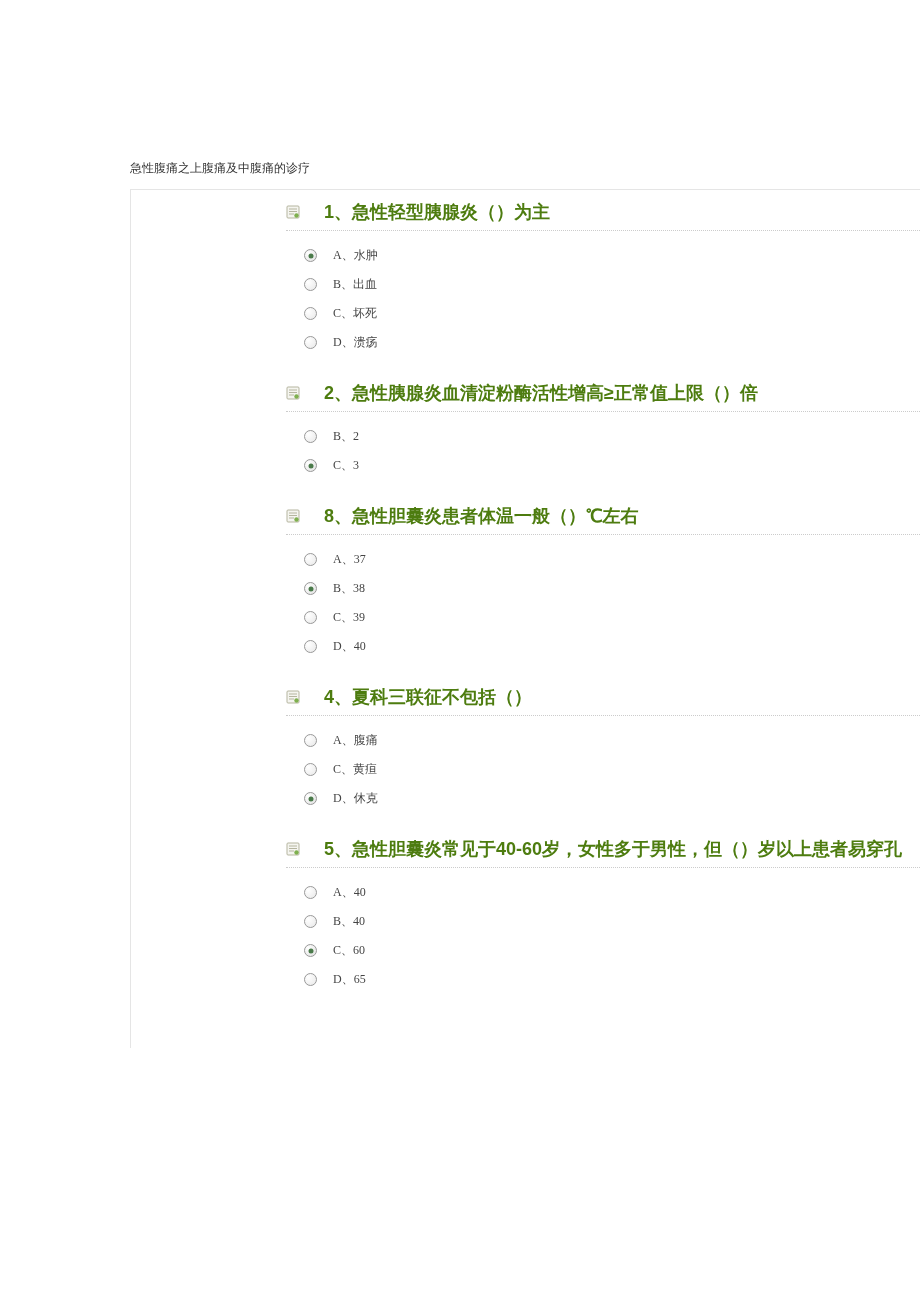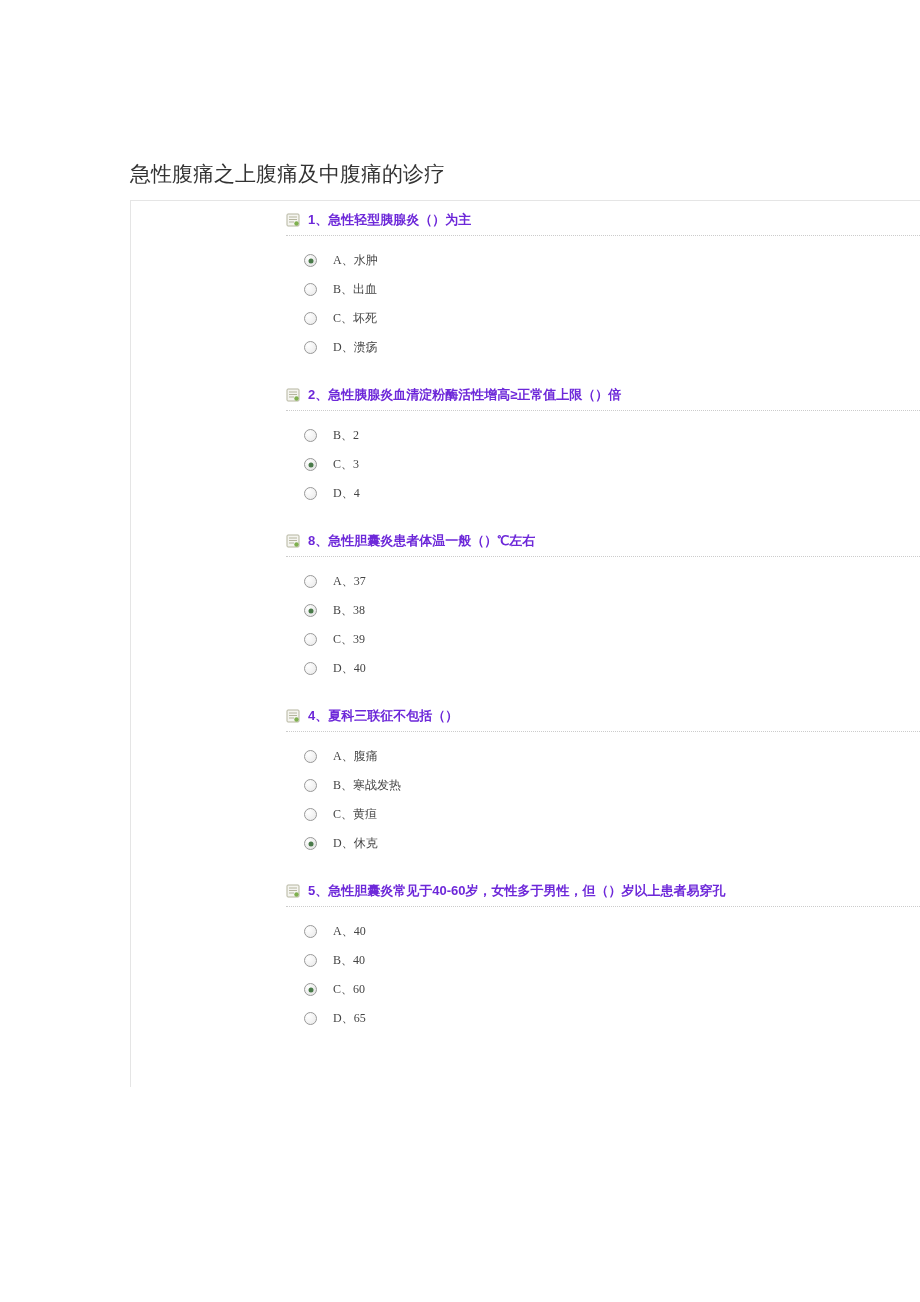--- a/index.html
+++ b/index.html
@@ -8,21 +8,21 @@
       box-sizing: border-box;
     }
     body {
       font-family: "Microsoft YaHei", SimSun, Arial, sans-serif;
       background: #fff;
       width: 920px;
       margin: 0 auto;
       padding-top: 160px;
     }
     .page-title {
-      font-size: 21px;
+      font-size: 12px;
       color: #333;
       padding: 0 0 12px 130px;
       font-weight: normal;
     }
     .quiz-container {
       border-left: 1px solid #e5e5e5;
       border-top: 1px solid #e5e5e5;
       margin-left: 130px;
       padding: 10px 0 30px 0;
     }
@@ -46,23 +46,24 @@
       display: inline-flex;
       align-items: center;
       justify-content: center;
       flex-shrink: 0;
     }
     .question-icon svg {
       width: 14px;
       height: 14px;
     }
     .question-title {
-      font-size: 13px;
+      font-size: 18px;
       font-weight: bold;
-      color: #6d28d9;
+      color: #4d7c0f;
+      margin-left: 16px;
     }
     .options-list {
       padding-left: 18px;
     }
     .option-row {
       display: flex;
       align-items: center;
       padding: 6px 0;
       font-size: 12px;
       color: #444;
@@ -150,24 +151,20 @@
         </div>
         <div class="options-list">
           <div class="option-row">
             <span class="radio-icon"></span>
             <span class="option-text">B、2</span>
           </div>
           <div class="option-row">
             <span class="radio-icon selected"></span>
             <span class="option-text">C、3</span>
           </div>
-          <div class="option-row">
-            <span class="radio-icon"></span>
-            <span class="option-text">D、4</span>
-          </div>
         </div>
       </div>
       <div class="question-block">
         <div class="question-header">
           <span class="question-icon">
             <svg viewBox="0 0 14 14">
               <rect x="1" y="1" width="12" height="12" rx="1" fill="#f5f5f0" stroke="#b5b59f" stroke-width="1"></rect>
               <line x1="3" y1="4" x2="11" y2="4" stroke="#b5b59f" stroke-width="1"></line>
               <line x1="3" y1="6.5" x2="11" y2="6.5" stroke="#b5b59f" stroke-width="1"></line>
               <line x1="3" y1="9" x2="8" y2="9" stroke="#b5b59f" stroke-width="1"></line>
@@ -205,24 +202,20 @@
               <line x1="3" y1="9" x2="8" y2="9" stroke="#b5b59f" stroke-width="1"></line>
               <circle cx="10.5" cy="10.5" r="2.2" fill="#7fb04f"></circle>
             </svg>
           </span>
           <span class="question-title">4、夏科三联征不包括（）</span>
         </div>
         <div class="options-list">
           <div class="option-row">
             <span class="radio-icon"></span>
             <span class="option-text">A、腹痛</span>
-          </div>
-          <div class="option-row">
-            <span class="radio-icon"></span>
-            <span class="option-text">B、寒战发热</span>
           </div>
           <div class="option-row">
             <span class="radio-icon"></span>
             <span class="option-text">C、黄疸</span>
           </div>
           <div class="option-row">
             <span class="radio-icon selected"></span>
             <span class="option-text">D、休克</span>
           </div>
         </div>

